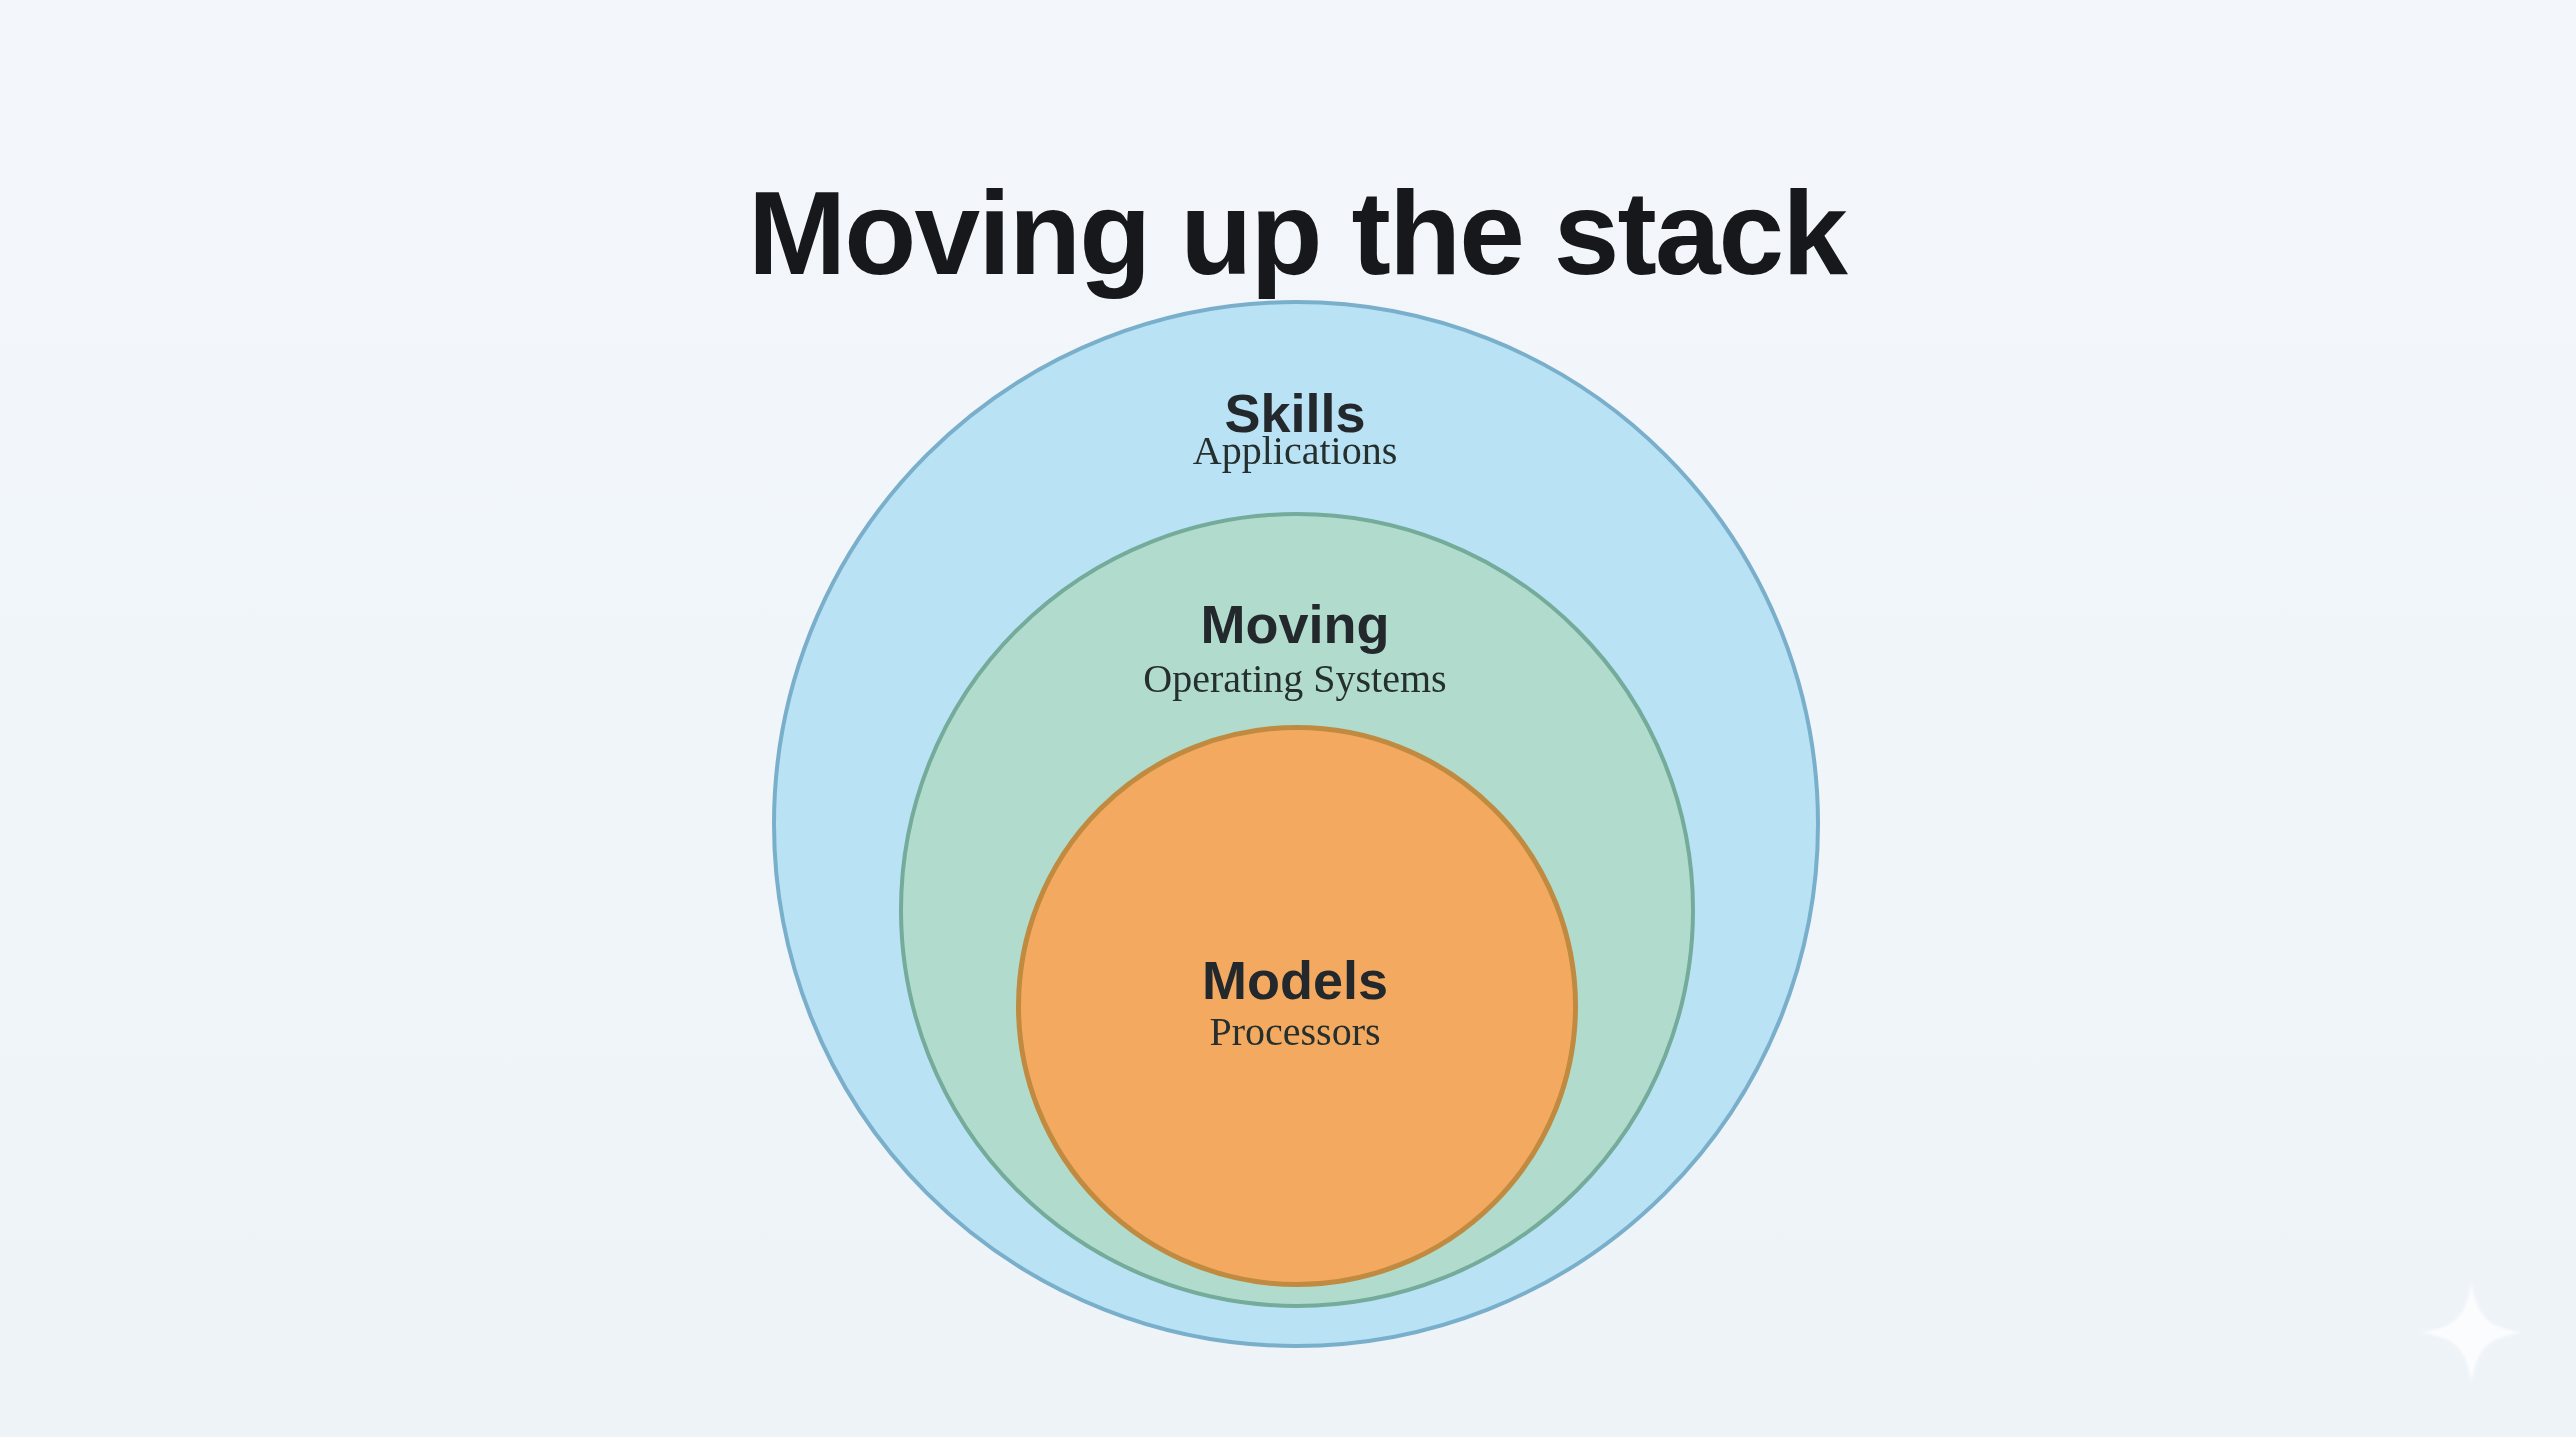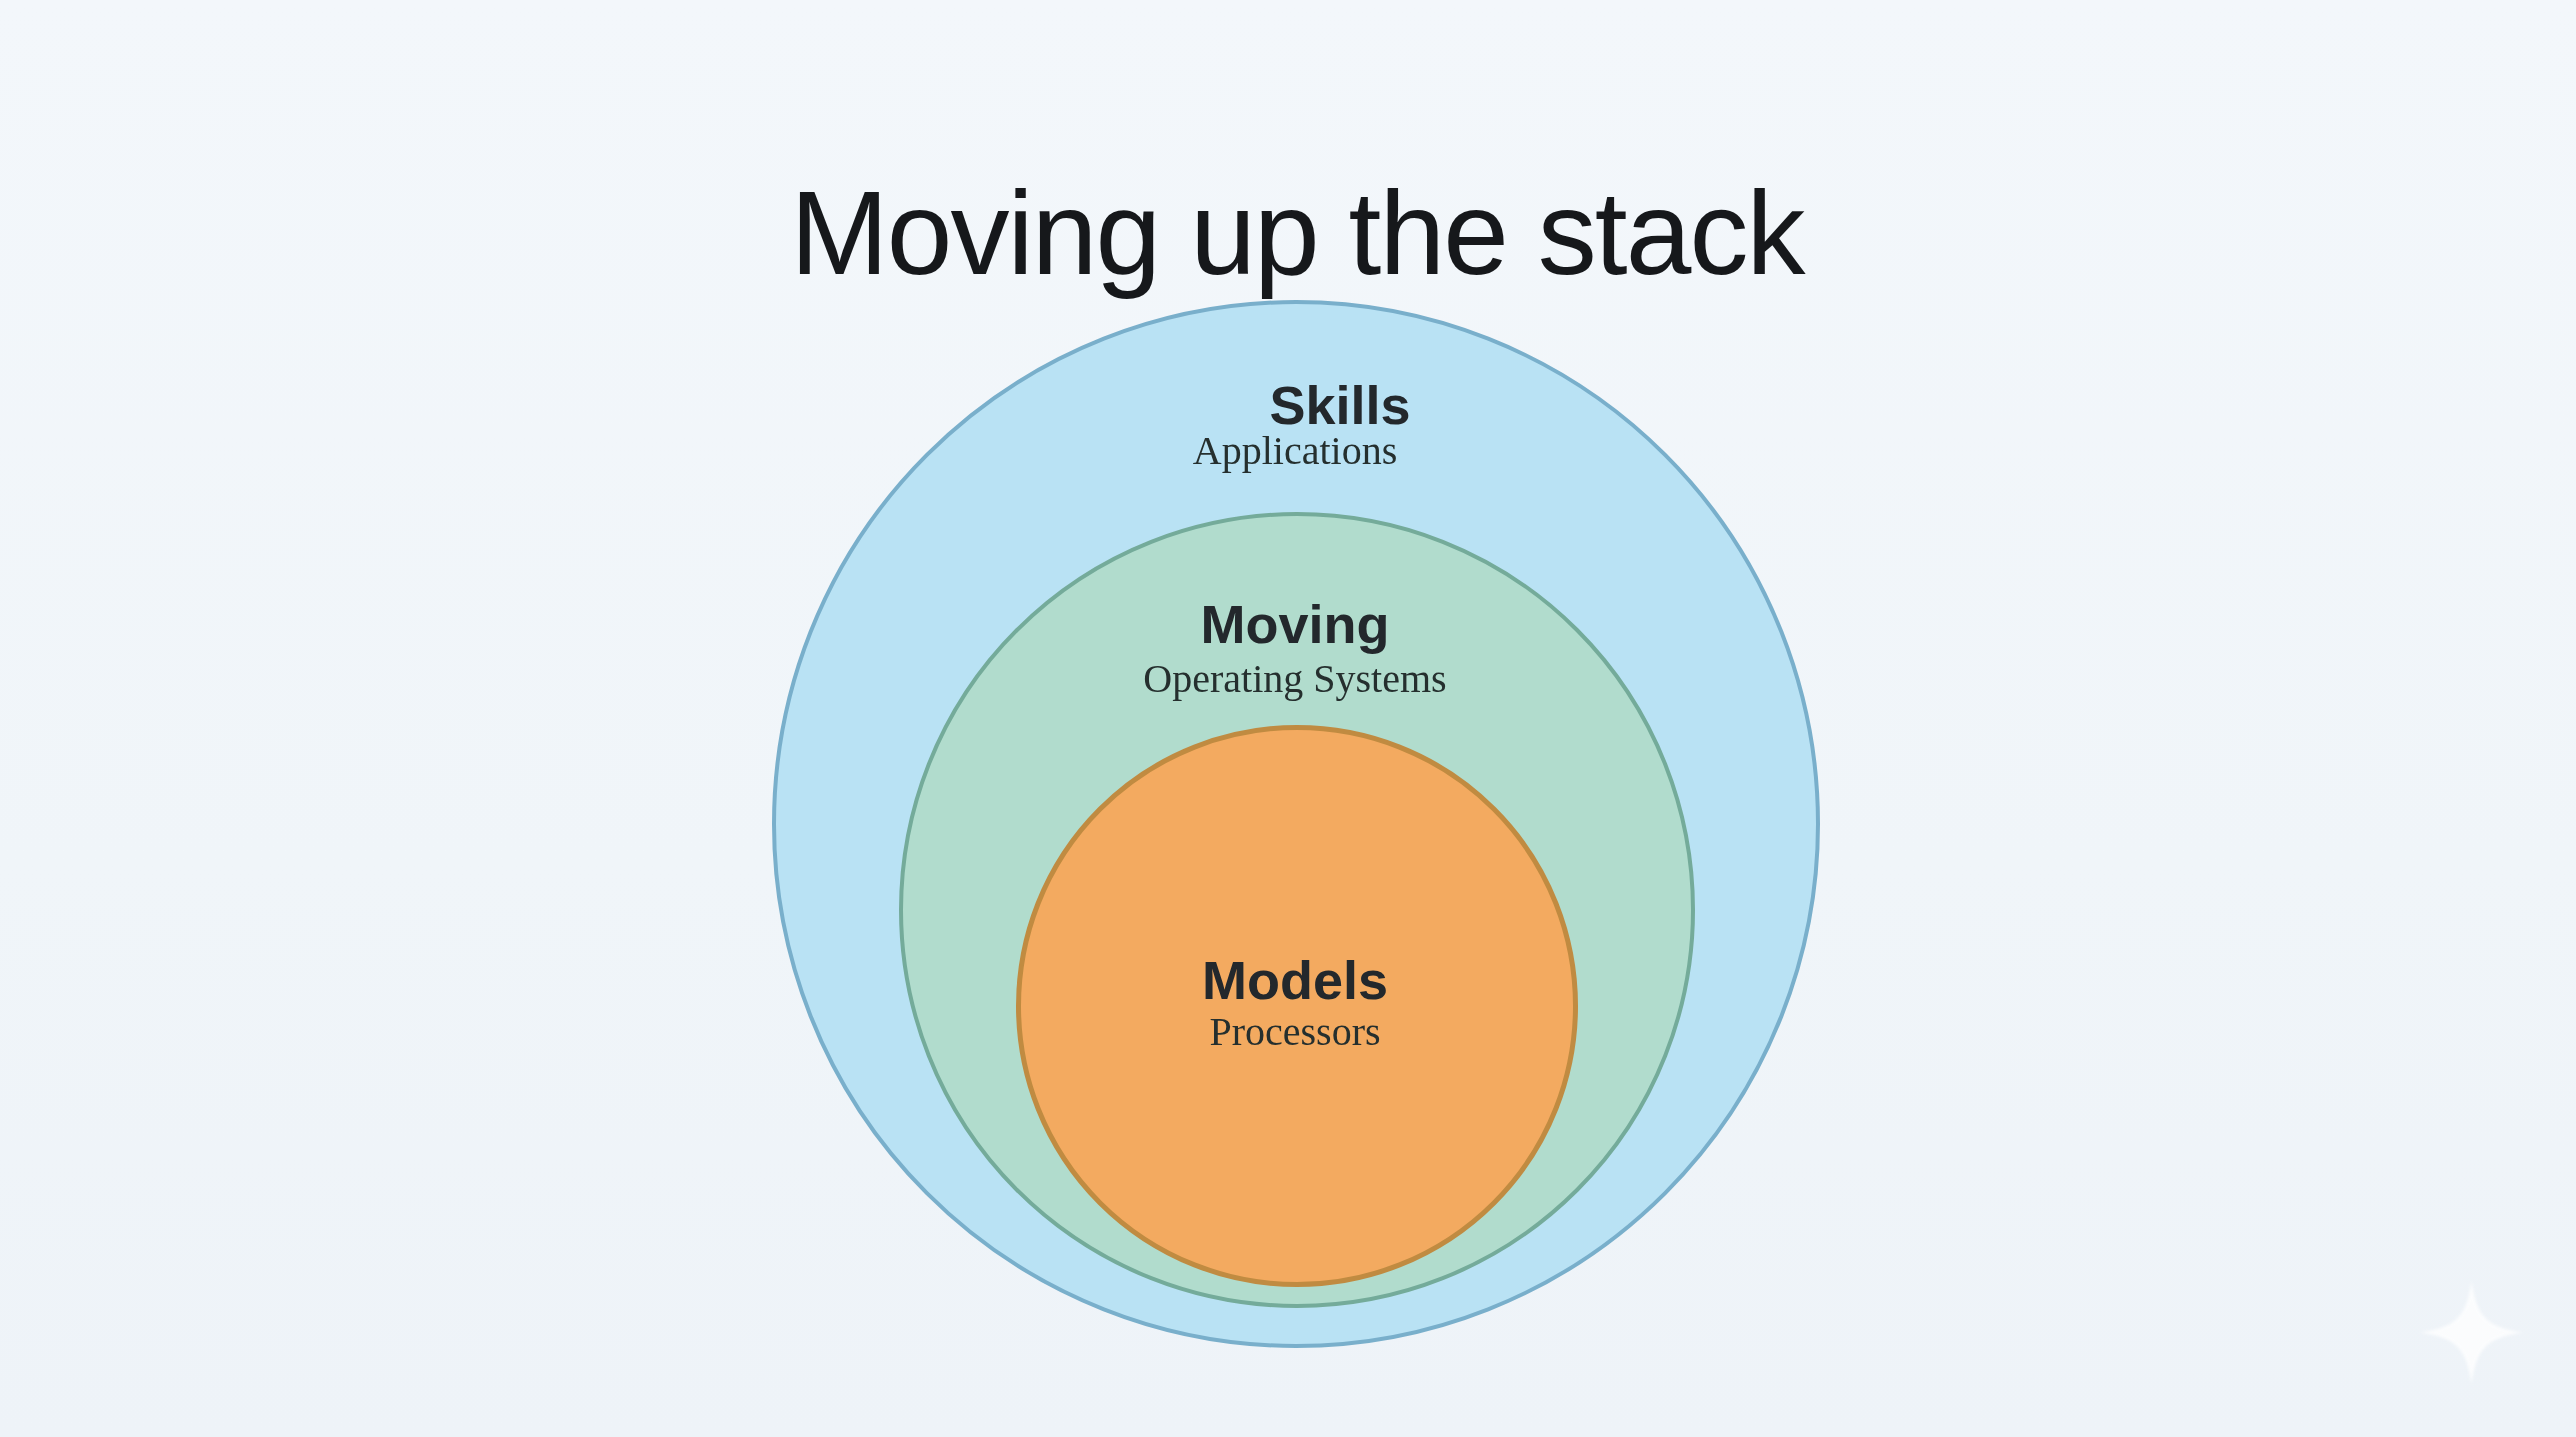--- a/index.html
+++ b/index.html
@@ -17,21 +17,21 @@
     width: 2576px;
     height: 1438px;
     background: linear-gradient(180deg, #f3f7fb 0%, #f0f5f9 60%, #eef3f8 100%);
   }
   .slide-title {
     position: absolute;
     left: 1297px;
     top: 86px;
     transform: translateX(-50%);
     font-size: 118px;
-    font-weight: 400;
+    font-weight: 700;
     letter-spacing: -1.9px;
     color: #16181b;
     white-space: nowrap;
     text-align: right;
   }
   .circle {
     position: absolute;
     border-radius: 50%;
     box-sizing: border-box;
   }
@@ -70,21 +70,21 @@
     line-height: 66px;
     color: #23282c;
   }
   .label-sub {
     font-family: "Liberation Serif", serif;
     font-weight: 400;
     font-size: 40px;
     line-height: 56px;
     color: #252f2e;
   }
-  .pos-skills-main  { top: 372px; margin-left: 45px; }
+  .pos-skills-main  { top: 380px; }
   .pos-skills-sub   { top: 423px; }
   .pos-agents-main  { top: 591px; }
   .pos-agents-sub   { top: 651px; }
   .pos-models-main  { top: 947px; }
   .pos-models-sub   { top: 1004px; }
   .sparkle {
     position: absolute;
     left: 2420px;
     top: 1281px;
     width: 103px;

